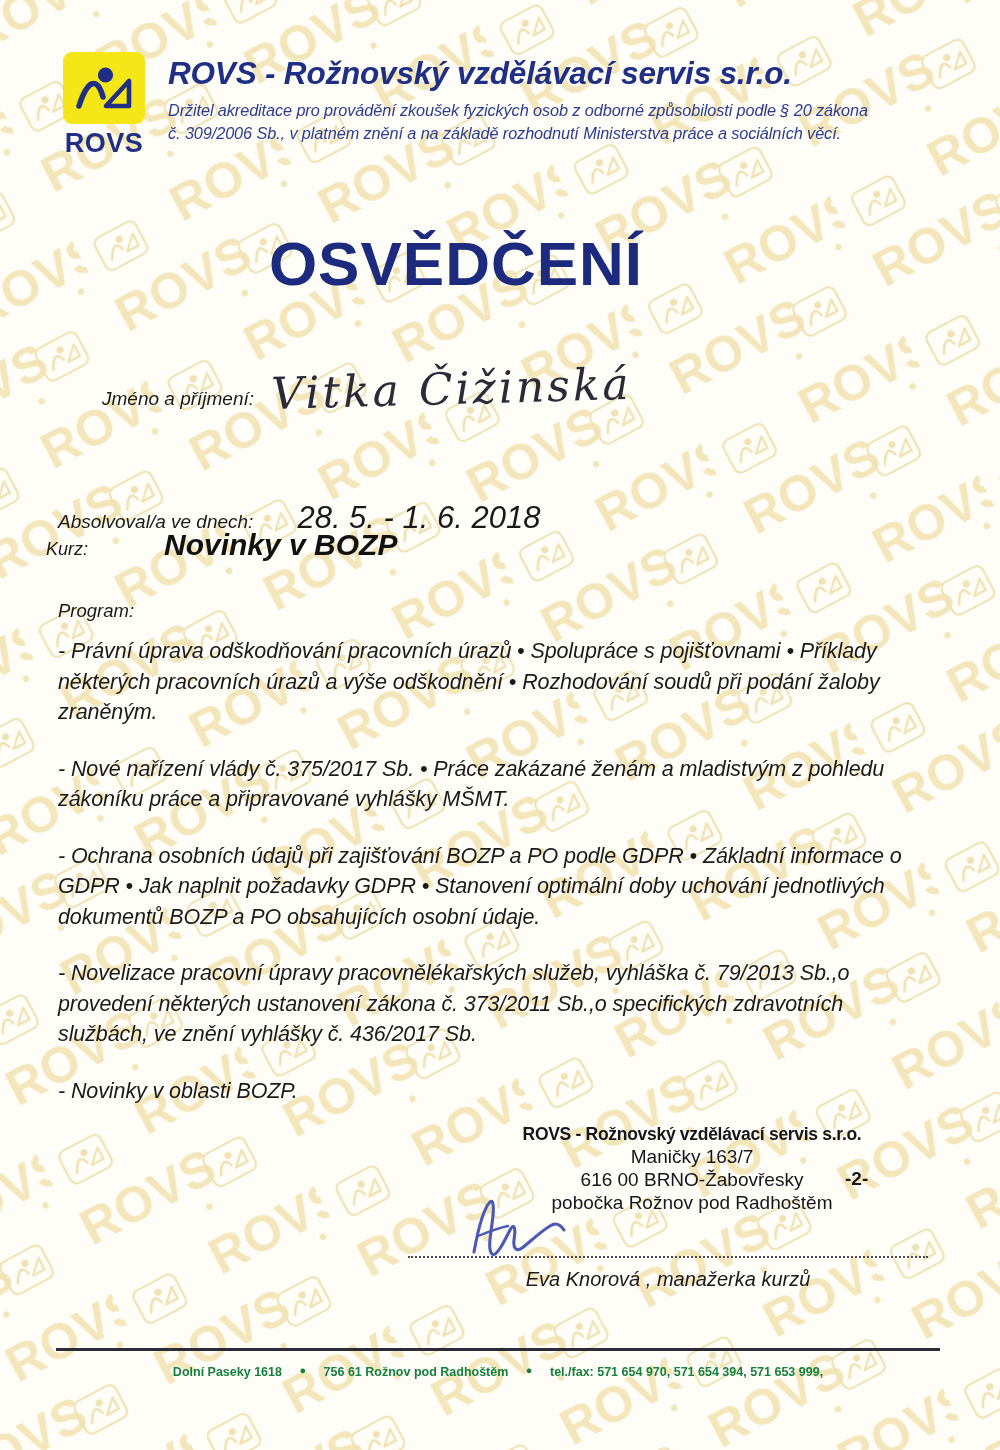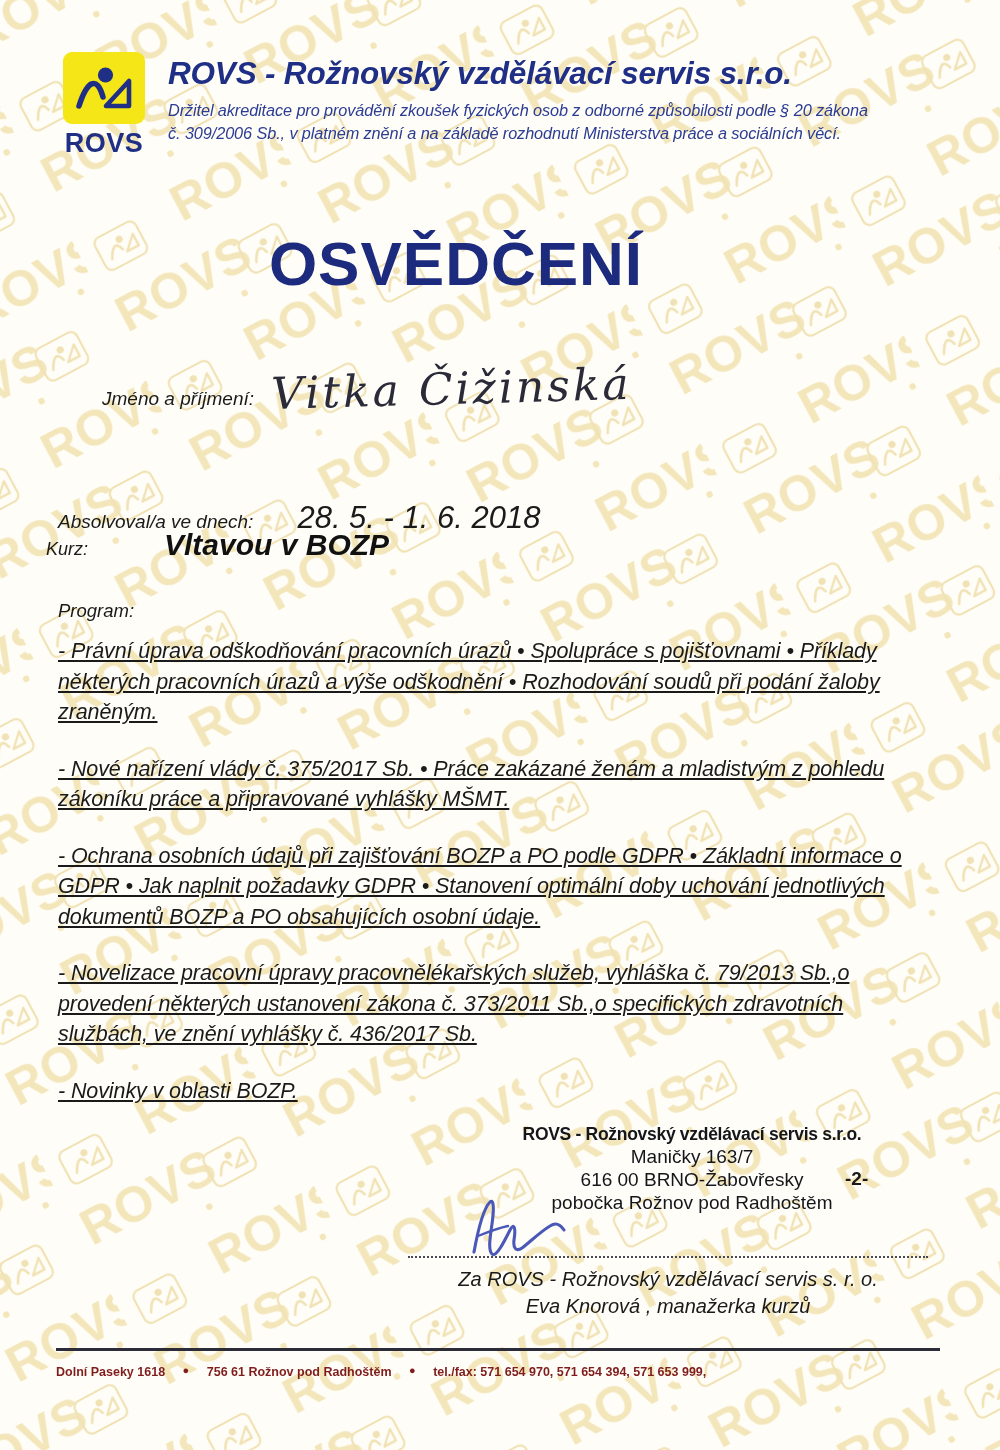--- a/index.html
+++ b/index.html
@@ -171,21 +171,20 @@
     color: #1a1a1a;
     margin-bottom: 14px;
   }
   .program-item {
     font-style: italic;
     font-size: 21.5px;
     line-height: 1.42;
     color: #1a1a1a;
     margin-bottom: 26px;
     letter-spacing: -0.1px;
-    text-decoration: underline;
   }
 
   
   .stamp {
     position: absolute;
     left: 512px;
     top: 1124px;
     width: 360px;
     text-align: center;
     color: #15161c;
@@ -257,23 +256,24 @@
     top: 1348px;
     width: 884px;
     height: 3px;
     background: #2c2c38;
   }
   .footer {
     position: absolute;
     left: 56px;
     top: 1360px;
     width: 884px;
+    text-align: center;
     font-size: 12.5px;
     font-weight: bold;
-    color: #7f1d1d;
+    color: #15803d;
     line-height: 1.9;
   }
   .footer .sep {
     display: inline-block;
     margin: 0 14px;
     font-size: 11px;
     vertical-align: 2px;
   }
   .footer-row span { white-space: nowrap; }
 </style>
@@ -334,21 +334,21 @@
       <span class="handwritten">Vitka Čižinská</span>
     </div>
 
     <div class="field" id="field-dates">
       <span class="field-label">Absolvoval/a ve dnech:</span>
       <span class="value">28. 5. - 1. 6. 2018</span>
     </div>
 
     <div class="field" id="field-course">
       <span class="field-label">Kurz:</span>
-      <span class="value">Vltavou v BOZP</span>
+      <span class="value">Novinky v BOZP</span>
     </div>
 
     <div class="program">
       <div class="program-label">Program:</div>
       <div class="program-item">- Právní úprava odškodňování pracovních úrazů • Spolupráce s pojišťovnami • Příklady    některých pracovních úrazů a výše odškodnění • Rozhodování soudů při podání žaloby zraněným.</div>
       <div class="program-item">- Nové nařízení vlády č. 375/2017 Sb. • Práce zakázané ženám a mladistvým z pohledu zákoníku práce a připravované vyhlášky MŠMT.</div>
       <div class="program-item">- Ochrana osobních údajů při zajišťování BOZP a PO podle GDPR • Základní informace o GDPR • Jak naplnit požadavky GDPR • Stanovení optimální doby uchování jednotlivých dokumentů BOZP a PO obsahujících osobní údaje.</div>
       <div class="program-item">- Novelizace pracovní úpravy pracovnělékařských služeb, vyhláška č. 79/2013 Sb.,o provedení některých ustanovení zákona č. 373/2011 Sb.,o specifických zdravotních službách, ve znění vyhlášky č. 436/2017 Sb.</div>
       <div class="program-item">- Novinky v oblasti BOZP.</div>
     </div>
@@ -363,21 +363,20 @@
 
     <div class="signature-mark">
       <svg xmlns="http://www.w3.org/2000/svg" viewBox="0 0 130 78">
         <path d="M6 60 C10 38, 16 16, 22 10 C26 6, 26 18, 24 32 C22 46, 20 58, 24 62 C28 66, 36 50, 42 38 C46 30, 48 36, 46 48 C45 56, 48 60, 54 56 C62 50, 72 40, 82 34 C88 30, 92 32, 96 38" fill="none" stroke="#4a58b8" stroke-width="3.1" stroke-linecap="round" stroke-linejoin="round"></path>
         <path d="M10 44 C20 40, 30 36, 40 34" fill="none" stroke="#4a58b8" stroke-width="2.4" stroke-linecap="round"></path>
       </svg>
     </div>
 
     <div class="sign-dots"></div>
     <div class="sign-block">
-      <div class="sign-org">Za ROVS - Rožnovský vzdělávací servis s. r. o.</div>
       <div class="sign-person">Eva Knorová , manažerka kurzů</div>
     </div>
 
 
     <div class="footer-rule"></div>
     <div class="footer">
       <div class="footer-row">
         <span>Dolní Paseky 1618</span>
         <span class="sep">●</span>
         <span>756 61  Rožnov pod Radhoštěm</span>

